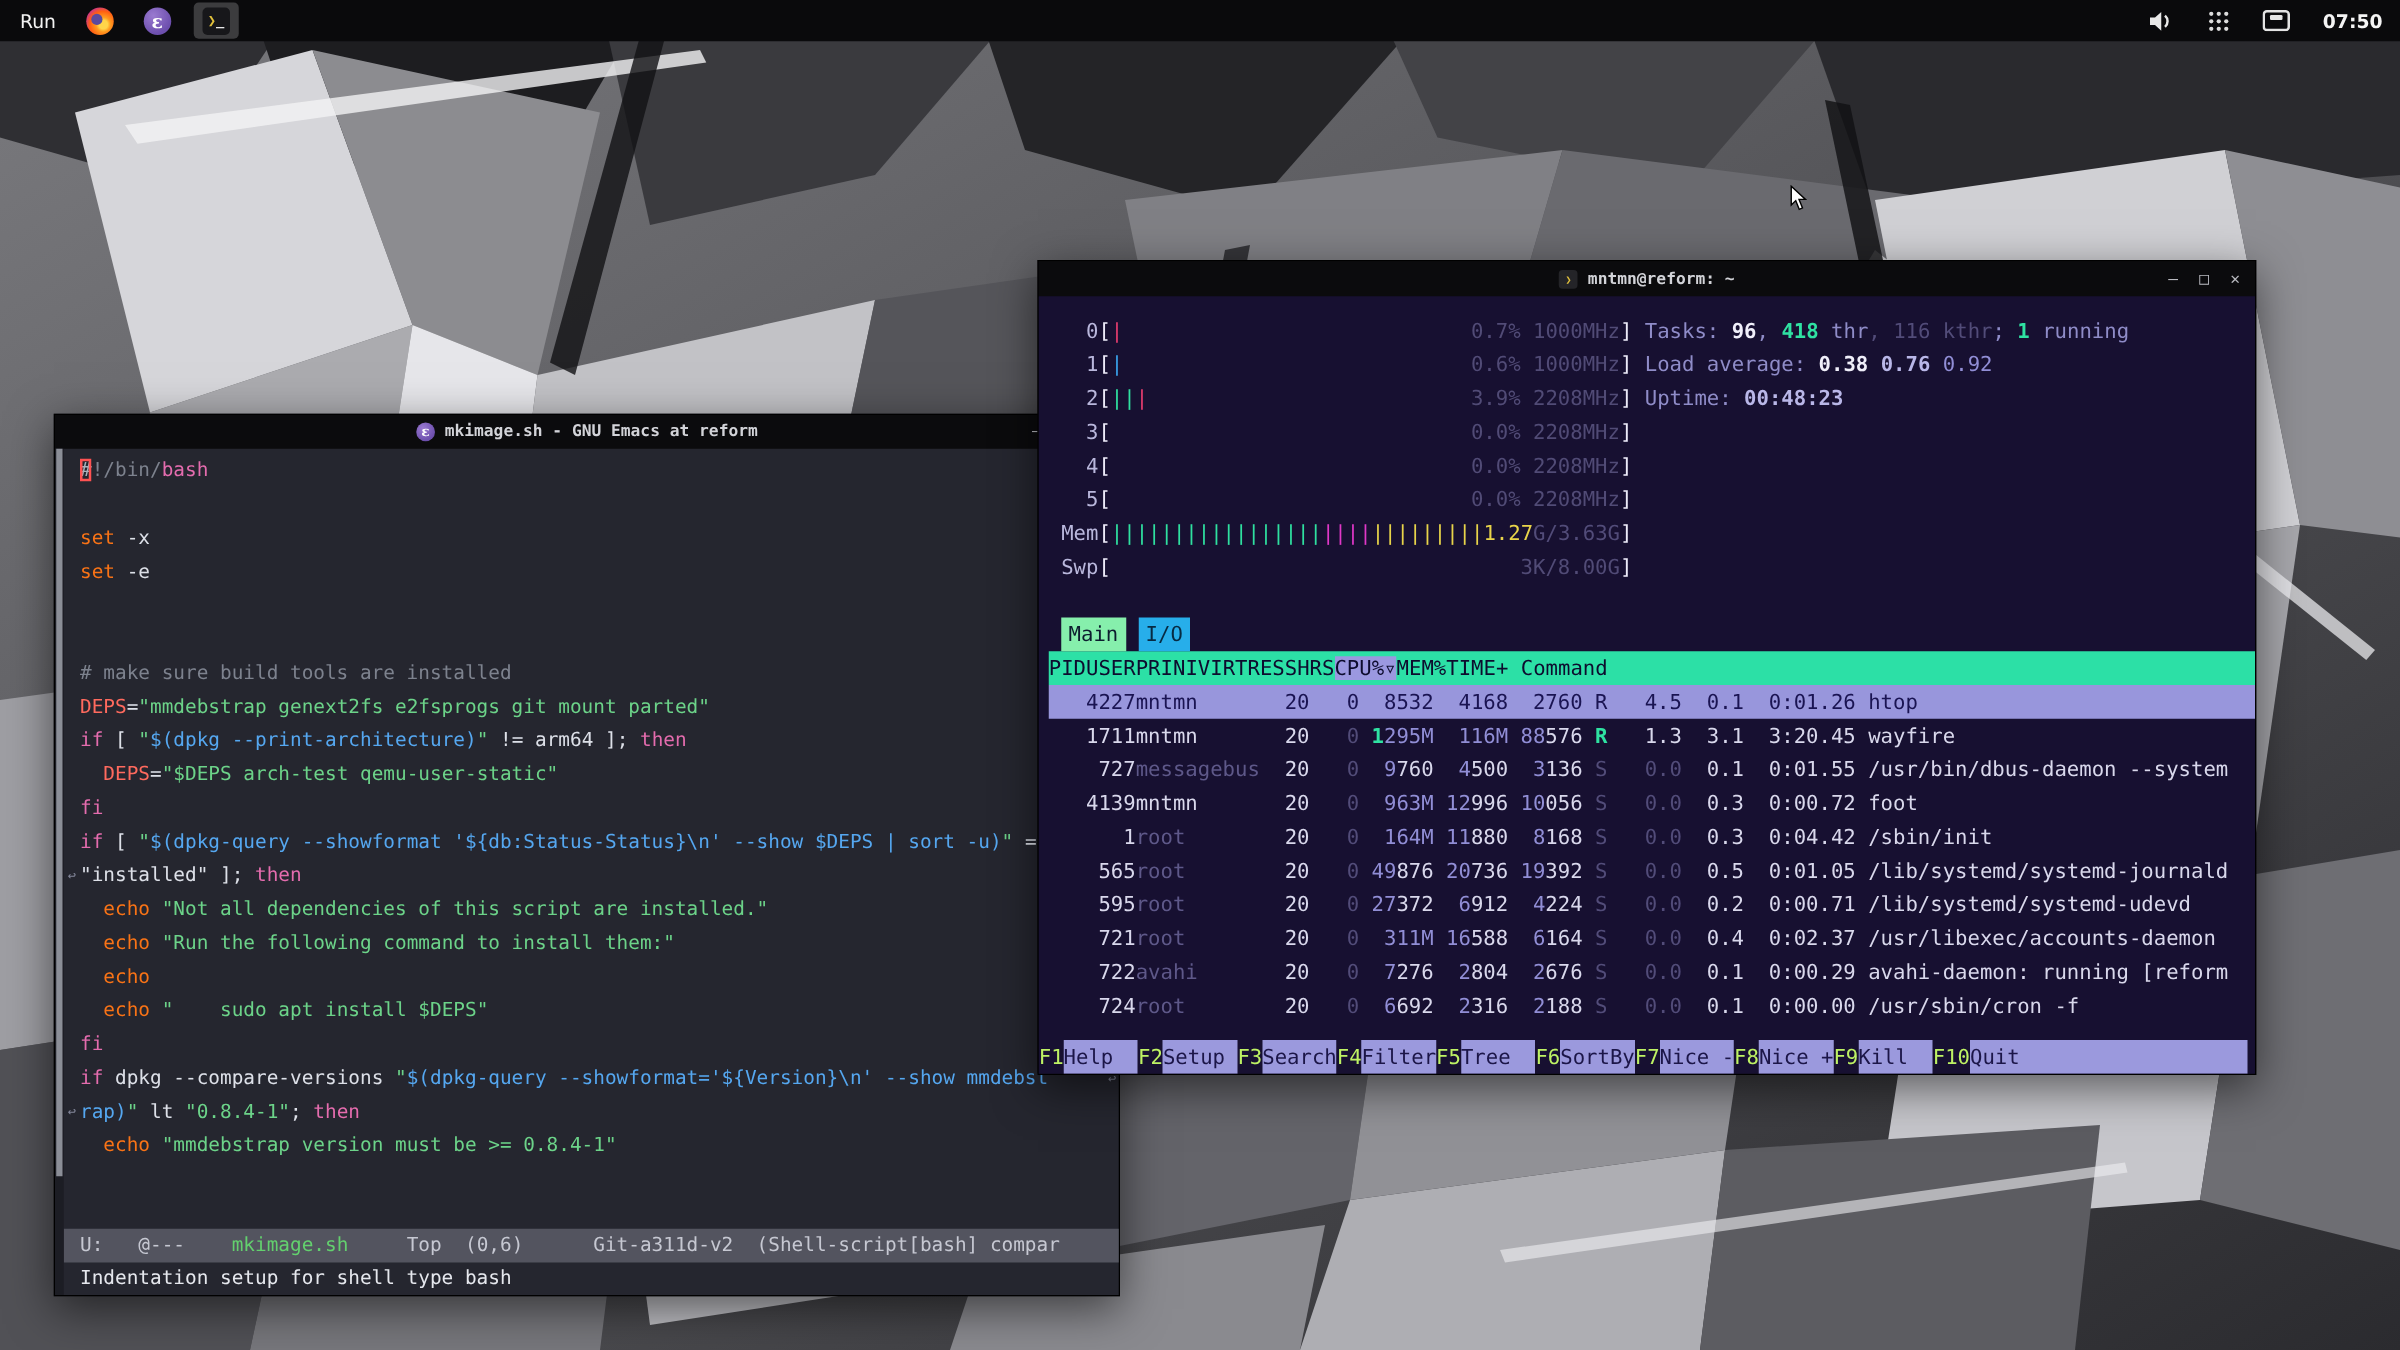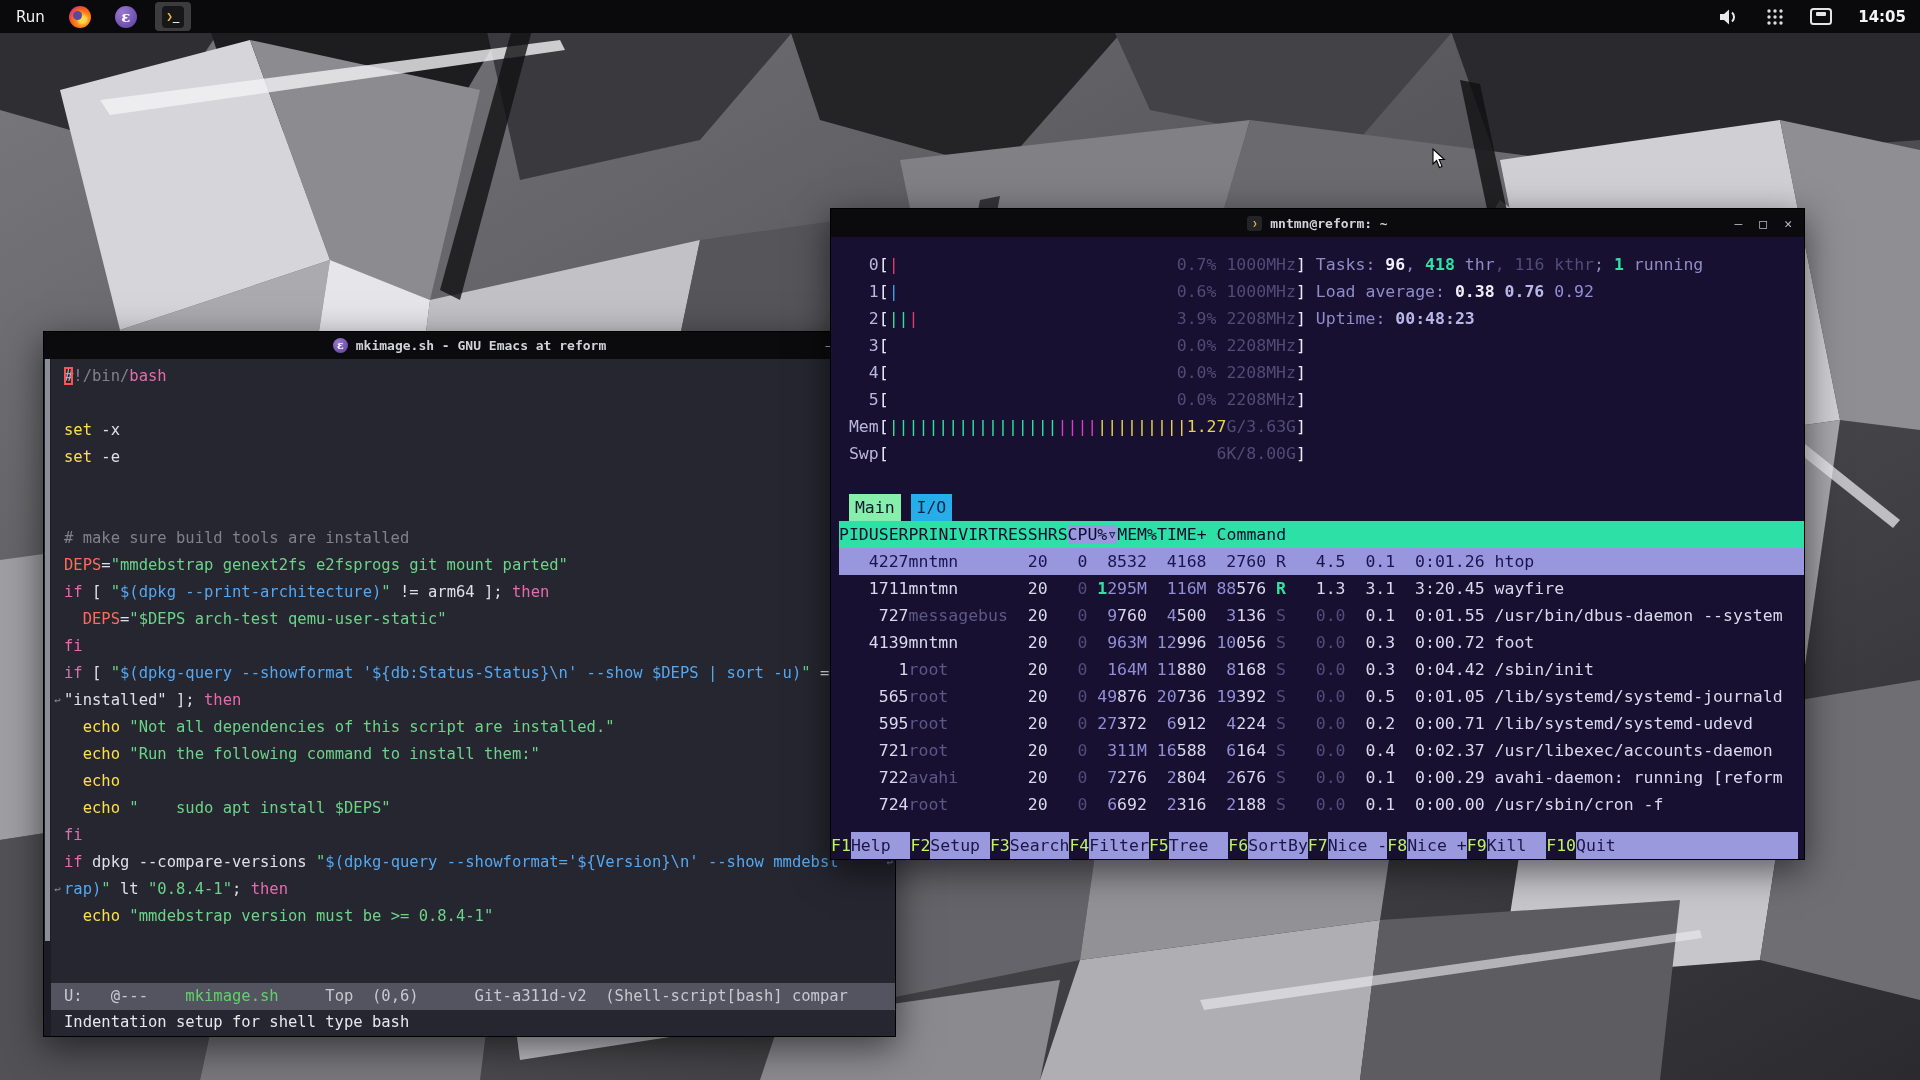--- a/index.html
+++ b/index.html
@@ -40,21 +40,21 @@
     display:flex;flex-direction:column;}
   #emacs-body{flex:1;display:flex;min-height:0;}
   #emacs-scrollbar{width:7px;background:#1c1d24;position:relative;flex:0 0 auto;}
   #emacs-scrollbar .thumb{position:absolute;left:1px;top:0;width:5px;height:86%;background:#8b8e97;}
   #emacs-main{flex:1;display:flex;flex-direction:column;min-width:0;}
   #emacs-lines{flex:1;overflow:hidden;padding-top:4px;font-size:15.5px;line-height:27px;}
   .eline{display:flex;white-space:pre;position:relative;height:27px;}
   .efringe{width:13px;flex:0 0 auto;color:#83879a;font-size:11px;line-height:27px;text-align:center;}
   .etext{white-space:pre;}
   .ewrap{position:absolute;right:2px;color:#83879a;font-size:11px;}
-  .e-k{color:#e46cae}.e-v{color:#ff6a5e}.e-s{color:#6cd389}.e-b{color:#fde047}
+  .e-k{color:#e46cae}.e-v{color:#ff6a5e}.e-s{color:#6cd389}.e-b{color:#f97316}
   .e-c{color:#7d828e}.e-d{color:#dde0e8}.e-u{color:#55a7f0}
   .e-cur{color:#aab0ba;outline:2px solid #ff5252;outline-offset:-2px;}
   #emacs-modeline{height:27px;background:#53545f;color:#c6c8d2;font-size:15.5px;line-height:27px;
     white-space:pre;overflow:hidden;padding-left:13px;}
   #emacs-modeline .mg{color:#63d06e;margin-top:20px;}
   #emacs-echo{height:26px;color:#e6e8ee;font-size:15.5px;line-height:25px;white-space:pre;padding-left:13px;}
 
   
   #htop-win{left:830px;top:208px;width:973px;height:650px;z-index:10;background:#0c0b0d;
     display:flex;flex-direction:column;}
@@ -174,21 +174,21 @@
           <circle cx="15" cy="9" r="1.7"></circle>
         <circle cx="3" cy="15" r="1.7"></circle>
           <circle cx="9" cy="15" r="1.7"></circle>
           <circle cx="15" cy="15" r="1.7"></circle>
       </g>
     </svg>
     <svg width="22" height="17" viewBox="0 0 22 17">
       <rect x="1" y="1" width="20" height="15" rx="2.5" fill="none" stroke="#e4e4e4" stroke-width="2"></rect>
       <rect x="6" y="4" width="10" height="4" rx="1" fill="#e4e4e4"></rect>
     </svg>
-    <span id="clock">14:05</span>
+    <span id="clock">07:50</span>
   </span>
 </div>
 
 <div class="win mono" id="emacs-win">
   <div class="titlebar">
     <span class="t-ico mini-emacs">ε</span>
     <span>mkimage.sh - GNU Emacs at reform</span>
     <span class="win-btns">
       <span>–</span>
       <span>□</span>
@@ -241,21 +241,21 @@
   </div>
   <div id="term-content">
     <div id="meters">
         <div class="tline"><span class="meterpart"><span>&nbsp;</span><span class="mlabel">0</span><span class="mbr">[</span><span class="minner"><span class="tk-r">|</span><span class="mpct">0.7% 1000MHz</span></span><span class="mbr">]</span></span><span class="info"><span class="lb">Tasks: </span><span class="wb">96</span><span class="lb">, </span><span class="gb">418</span><span class="lb"> thr</span><span class="dm">, 116 kthr</span><span class="lb">; </span><span class="gb">1</span><span class="lb"> running</span></span></div>
         <div class="tline"><span class="meterpart"><span>&nbsp;</span><span class="mlabel">1</span><span class="mbr">[</span><span class="minner"><span class="tk-b">|</span><span class="mpct">0.6% 1000MHz</span></span><span class="mbr">]</span></span><span class="info"><span class="lb">Load average: </span><span class="wb">0.38 </span><span class="lvb">0.76 </span><span class="lv">0.92</span></span></div>
         <div class="tline"><span class="meterpart"><span>&nbsp;</span><span class="mlabel">2</span><span class="mbr">[</span><span class="minner"><span class="tk-g">|</span><span class="tk-g">|</span><span class="tk-r">|</span><span class="mpct">3.9% 2208MHz</span></span><span class="mbr">]</span></span><span class="info"><span class="lb">Uptime: </span><span class="lvb">00:48:23</span></span></div>
         <div class="tline"><span class="meterpart"><span>&nbsp;</span><span class="mlabel">3</span><span class="mbr">[</span><span class="minner"><span class="mpct">0.0% 2208MHz</span></span><span class="mbr">]</span></span></div>
         <div class="tline"><span class="meterpart"><span>&nbsp;</span><span class="mlabel">4</span><span class="mbr">[</span><span class="minner"><span class="mpct">0.0% 2208MHz</span></span><span class="mbr">]</span></span></div>
         <div class="tline"><span class="meterpart"><span>&nbsp;</span><span class="mlabel">5</span><span class="mbr">[</span><span class="minner"><span class="mpct">0.0% 2208MHz</span></span><span class="mbr">]</span></span></div>
         <div class="tline"><span class="meterpart"><span>&nbsp;</span><span class="mlabel">Mem</span><span class="mbr">[</span><span class="minner"><span class="tk-g">|||||||||||||||||</span><span class="tk-m">||||</span><span class="tk-y">|||||||||</span><span class="ylw">1.27</span><span class="dm">G/3.63G</span></span><span class="mbr">]</span></span></div>
-        <div class="tline"><span class="meterpart"><span>&nbsp;</span><span class="mlabel">Swp</span><span class="mbr">[</span><span class="minner"><span class="mpct">6K/8.00G</span></span><span class="mbr">]</span></span></div>
+        <div class="tline"><span class="meterpart"><span>&nbsp;</span><span class="mlabel">Swp</span><span class="mbr">[</span><span class="minner"><span class="mpct">3K/8.00G</span></span><span class="mbr">]</span></span></div>
       </div>
     <div class="tline"></div>
     <div class="tline" id="tabs-line">
       <span class="tab" id="tab-main">Main</span>
       <span class="tab" id="tab-io">I/O</span>
     </div>
     <div id="ptable-header"><span class="cell c-r" style="width: 7ch;">PID</span><span class="cell c-l" style="width: 11ch;">USER</span><span class="cell c-r" style="width: 3ch;">PRI</span><span class="cell c-r" style="width: 4ch;">NI</span><span class="cell c-r" style="width: 6ch;">VIRT</span><span class="cell c-r" style="width: 6ch;">RES</span><span class="cell c-r" style="width: 6ch;">SHR</span><span class="cell c-r" style="width: 2ch;">S</span><span class="cell c-r hsort" style="width: 6ch;">CPU%▿</span><span class="cell c-r" style="width: 5ch;">MEM%</span><span class="cell c-r" style="width: 9ch;">TIME+</span><span class="hcell"> Command</span></div>
     <div id="ptable-rows">
         <div class="prow sel"><span class="cell c-r" style="width: 7ch;"><span class="wh">4227</span></span><span class="cell c-l" style="width: 11ch;"><span class="wh">mntmn</span></span><span class="cell c-r" style="width: 3ch;"><span class="wh">20</span></span><span class="cell c-r" style="width: 4ch;"><span class="dm">0</span></span><span class="cell c-r" style="width: 6ch;"><span class="lv">8</span><span class="wh">532</span></span><span class="cell c-r" style="width: 6ch;"><span class="lv">4</span><span class="wh">168</span></span><span class="cell c-r" style="width: 6ch;"><span class="lv">2</span><span class="wh">760</span></span><span class="cell c-r" style="width: 2ch;"><span class="gb">R</span></span><span class="cell c-r" style="width: 6ch;"><span class="wh">4.5</span></span><span class="cell c-r" style="width: 5ch;"><span class="wh">0.1</span></span><span class="cell c-r" style="width: 9ch;"><span class="wh">0:01.26</span></span><span class="wh" style="white-space: pre;"> htop</span></div>
         <div class="prow"><span class="cell c-r" style="width: 7ch;"><span class="wh">1711</span></span><span class="cell c-l" style="width: 11ch;"><span class="wh">mntmn</span></span><span class="cell c-r" style="width: 3ch;"><span class="wh">20</span></span><span class="cell c-r" style="width: 4ch;"><span class="dm">0</span></span><span class="cell c-r" style="width: 6ch;"><span class="gb">1</span><span class="lv">295M</span></span><span class="cell c-r" style="width: 6ch;"><span class="lv">116M</span></span><span class="cell c-r" style="width: 6ch;"><span class="lv">88</span><span class="wh">576</span></span><span class="cell c-r" style="width: 2ch;"><span class="gb">R</span></span><span class="cell c-r" style="width: 6ch;"><span class="wh">1.3</span></span><span class="cell c-r" style="width: 5ch;"><span class="wh">3.1</span></span><span class="cell c-r" style="width: 9ch;"><span class="wh">3:20.45</span></span><span class="wh" style="white-space: pre;"> wayfire</span></div>

